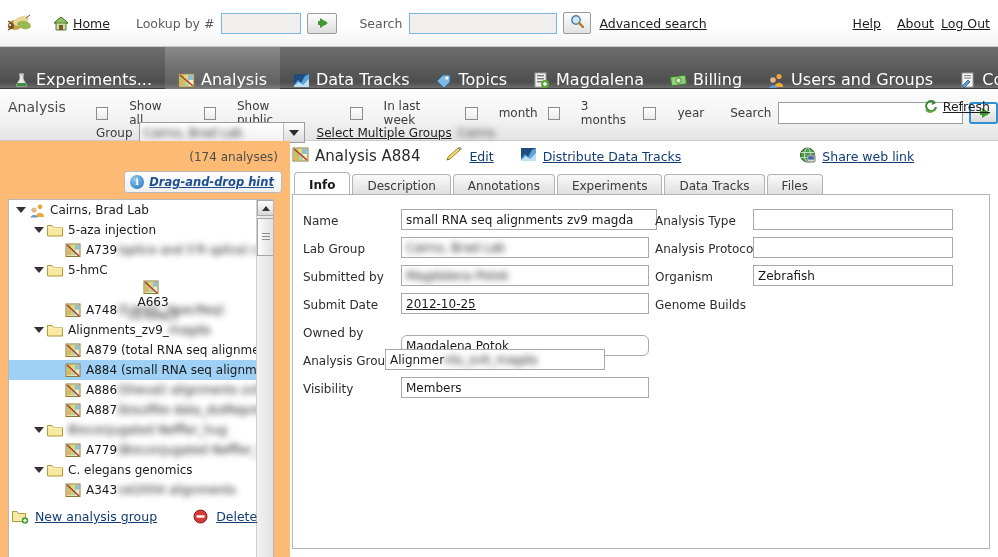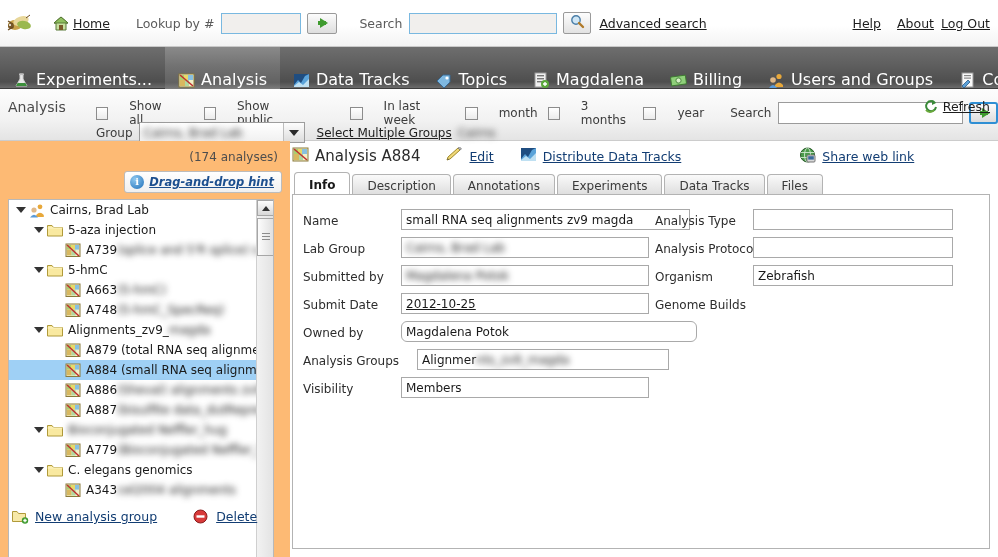--- a/index.html
+++ b/index.html
@@ -478,21 +478,21 @@
         <div class="tnode" style="padding-left: 22px;">
           <span class="tw">
             <span class="tri-d"></span>
           </span>
           <span class="ticon"><svg width="17" height="15" viewBox="0 0 17 15">
               <path d="M0.5 2.5 L5 2.5 L6.5 4.5 L15.5 4.5 L15.5 13 L0.5 13 Z" fill="#f9e9a0" stroke="#b09a3a" stroke-width="1"></path>
               <path d="M0.5 4.5 L15.5 4.5 L15.5 5.4 L0.5 5.4 Z" fill="#fff6cf"></path>
             </svg></span>
           <span>5-hmC</span>
         </div>
-        <div class="tnode" style="padding-left: 40px;">
+        <div class="tnode" style="padding-left: 40px; flex-direction: column;">
           <span class="tw"></span>
           <span class="ticon"><svg width="17" height="15" viewBox="0 0 17 15">
               <rect x="1" y="1" width="14" height="12.5" fill="#f3f0c8" stroke="#8a7a3a" stroke-width="1"></rect>
               <rect x="2" y="2" width="4" height="4.6" fill="#a8d070"></rect>
               <rect x="6" y="2" width="4" height="4.6" fill="#e8d868"></rect>
               <rect x="10" y="2" width="4" height="4.6" fill="#88c0e0"></rect>
               <rect x="2" y="6.6" width="4.6" height="5.8" fill="#d8b860"></rect>
               <rect x="6.6" y="6.6" width="4" height="5.8" fill="#b0d8a0"></rect>
               <path d="M2 2 L14 13" stroke="#c03030" stroke-width="1.5"></path>
             </svg></span>
@@ -729,41 +729,41 @@
     <div class="tab">
       <span>Data Tracks</span>
     </div>
     <div class="tab">
       <span>Files</span>
     </div>
   </div>
 
 <div class="detail-body" id="detail-body">
     <div class="frm-label" style="left: 10px; top: 19px;">Name</div>
-    <div class="frm-field" style="left: 108px; top: 14px; width: 289px;">
+    <div class="frm-field" style="left: 108px; top: 14px; width: 256px;">
       <span>small RNA seq alignments zv9 magda</span>
     </div>
     <div class="frm-label" style="left: 10px; top: 47px;">Lab Group</div>
     <div class="frm-field" style="left: 108px; top: 42px; width: 248px;">
       <span class="fieldblur">Cairns, Brad Lab</span>
     </div>
     <div class="frm-label" style="left: 10px; top: 75px;">Submitted by</div>
     <div class="frm-field" style="left: 108px; top: 70px; width: 248px;">
       <span class="fieldblur">Magdalena Potok</span>
     </div>
     <div class="frm-label" style="left: 10px; top: 103px;">Submit Date</div>
     <div class="frm-field" style="left: 108px; top: 98px; width: 248px; text-decoration: underline;">
       <span>2012-10-25</span>
     </div>
     <div class="frm-label" style="left: 10px; top: 131px;">Owned by</div>
-    <div class="frm-field" style="left: 108px; top: 126px; width: 296px; border-radius: 6px;">
+    <div class="frm-field" style="left: 108px; top: 140px; width: 248px; border-radius: 6px;">
       <span>Magdalena Potok</span>
     </div>
     <div class="frm-label" style="left: 10px; top: 159px;">Analysis Groups</div>
-    <div class="frm-field" style="left: 124px; top: 154px; width: 252px;">
+    <div class="frm-field" style="left: 92px; top: 154px; width: 220px;">
       <span>Alignmer</span>
       <span class="fieldblur">nts_zv9_magda</span>
     </div>
     <div class="frm-label" style="left: 10px; top: 187px;">Visibility</div>
     <div class="frm-field" style="left: 108px; top: 182px; width: 248px;">
       <span>Members</span>
     </div>
     <div class="frm-label" style="left: 362px; top: 19px;">Analysis Type</div>
     <div class="frm-field" style="left: 460px; top: 14px; width: 200px;">
       <span></span>

